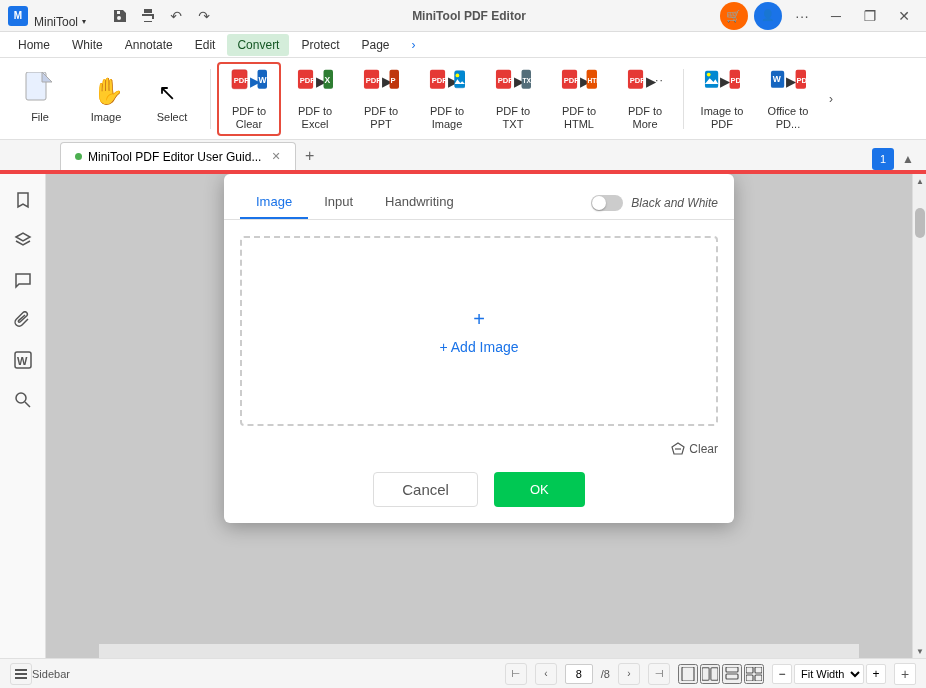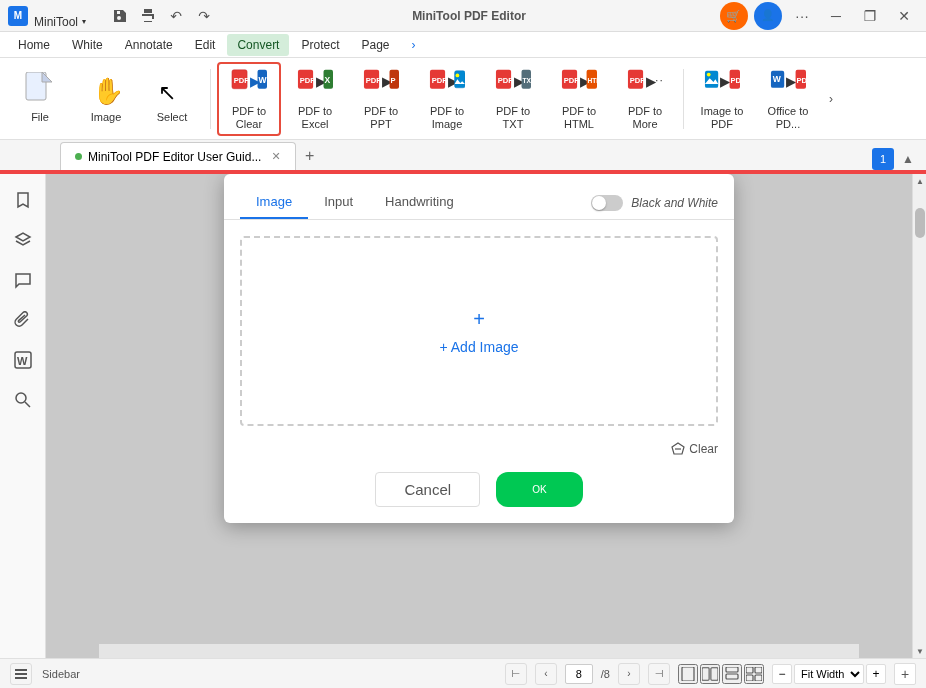--- a/index.html
+++ b/index.html
@@ -56,29 +56,29 @@
     .switch { width: 32px; height: 16px; background: #ccc; border-radius: 8px; position: relative; cursor: pointer; }
     .switch-thumb { width: 14px; height: 14px; background: white; border-radius: 50%; position: absolute; top: 1px; left: 1px; box-shadow: 0 1px 2px rgba(0,0,0,0.3); }
     .modal-body { padding: 16px; }
     .upload-zone { border: 2px dashed #ccc; border-radius: 4px; height: 190px; display: flex; flex-direction: column; align-items: center; justify-content: center; cursor: pointer; gap: 8px; }
     .upload-plus { font-size: 20px; color: #1a73e8; }
     .upload-text { font-size: 14px; color: #1a73e8; }
     .modal-footer-bar { display: flex; justify-content: flex-end; padding: 0 16px 4px; }
     .clear-btn { display: flex; align-items: center; gap: 4px; font-size: 12px; color: #555; cursor: pointer; background: none; border: none; }
     .modal-actions { display: flex; justify-content: center; gap: 16px; padding: 12px 16px 16px; }
     .cancel-btn { padding: 8px 28px; border: 1px solid #ddd; background: white; border-radius: 4px; cursor: pointer; font-size: 15px; color: #555; }
-    .ok-btn { padding: 8px 36px; background: #00c853; border: none; border-radius: 12px; cursor: pointer; font-size: 10px; color: white; font-weight: 500; }
+    .ok-btn { padding: 8px 36px; background: #00c853; border: none; border-radius: 4px; cursor: pointer; font-size: 13px; color: white; font-weight: 500; }
 
     
     .scroll-bar { width: 14px; background: #f0f0f0; border-left: 1px solid #ddd; display: flex; flex-direction: column; }
     .scroll-thumb { width: 10px; height: 30px; background: #bbb; border-radius: 5px; margin: 2px auto; }
     .scroll-up, .scroll-down { width: 14px; height: 14px; display: flex; align-items: center; justify-content: center; cursor: pointer; font-size: 8px; color: #666; }
 
     
-    .status-bar { height: 30px; background: #f5f5f5; border-top: 1px solid #e0e0e0; display: flex; align-items: center; padding: 0 10px; gap: 10px; font-size: 11px; color: #555; }
+    .status-bar { height: 30px; background: #f5f5f5; border-top: 1px solid #e0e0e0; display: flex; align-items: center; padding: 0 10px; font-size: 11px; color: #555; }
     .status-right { margin-left: auto; display: flex; align-items: center; gap: 8px; }
     .nav-btn { width: 22px; height: 22px; display: flex; align-items: center; justify-content: center; cursor: pointer; background: none; border: 1px solid #ddd; border-radius: 3px; font-size: 10px; color: #555; }
     .page-input { width: 28px; height: 20px; border: 1px solid #ccc; border-radius: 2px; text-align: center; font-size: 11px; }
     .view-icons { display: flex; gap: 2px; }
     .view-icon-btn { width: 20px; height: 20px; display: flex; align-items: center; justify-content: center; cursor: pointer; font-size: 11px; color: #555; }
     .zoom-control { display: flex; align-items: center; gap: 2px; }
     .zoom-btn { width: 20px; height: 20px; border: 1px solid #ddd; background: white; border-radius: 2px; cursor: pointer; font-size: 12px; display: flex; align-items: center; justify-content: center; }
     .zoom-select { height: 20px; border: 1px solid #ddd; border-radius: 2px; font-size: 11px; padding: 0 2px; background: white; }
     .add-btn { width: 22px; height: 22px; border: 1px solid #ddd; background: white; border-radius: 2px; cursor: pointer; font-size: 14px; display: flex; align-items: center; justify-content: center; color: #555; }
   </style>

